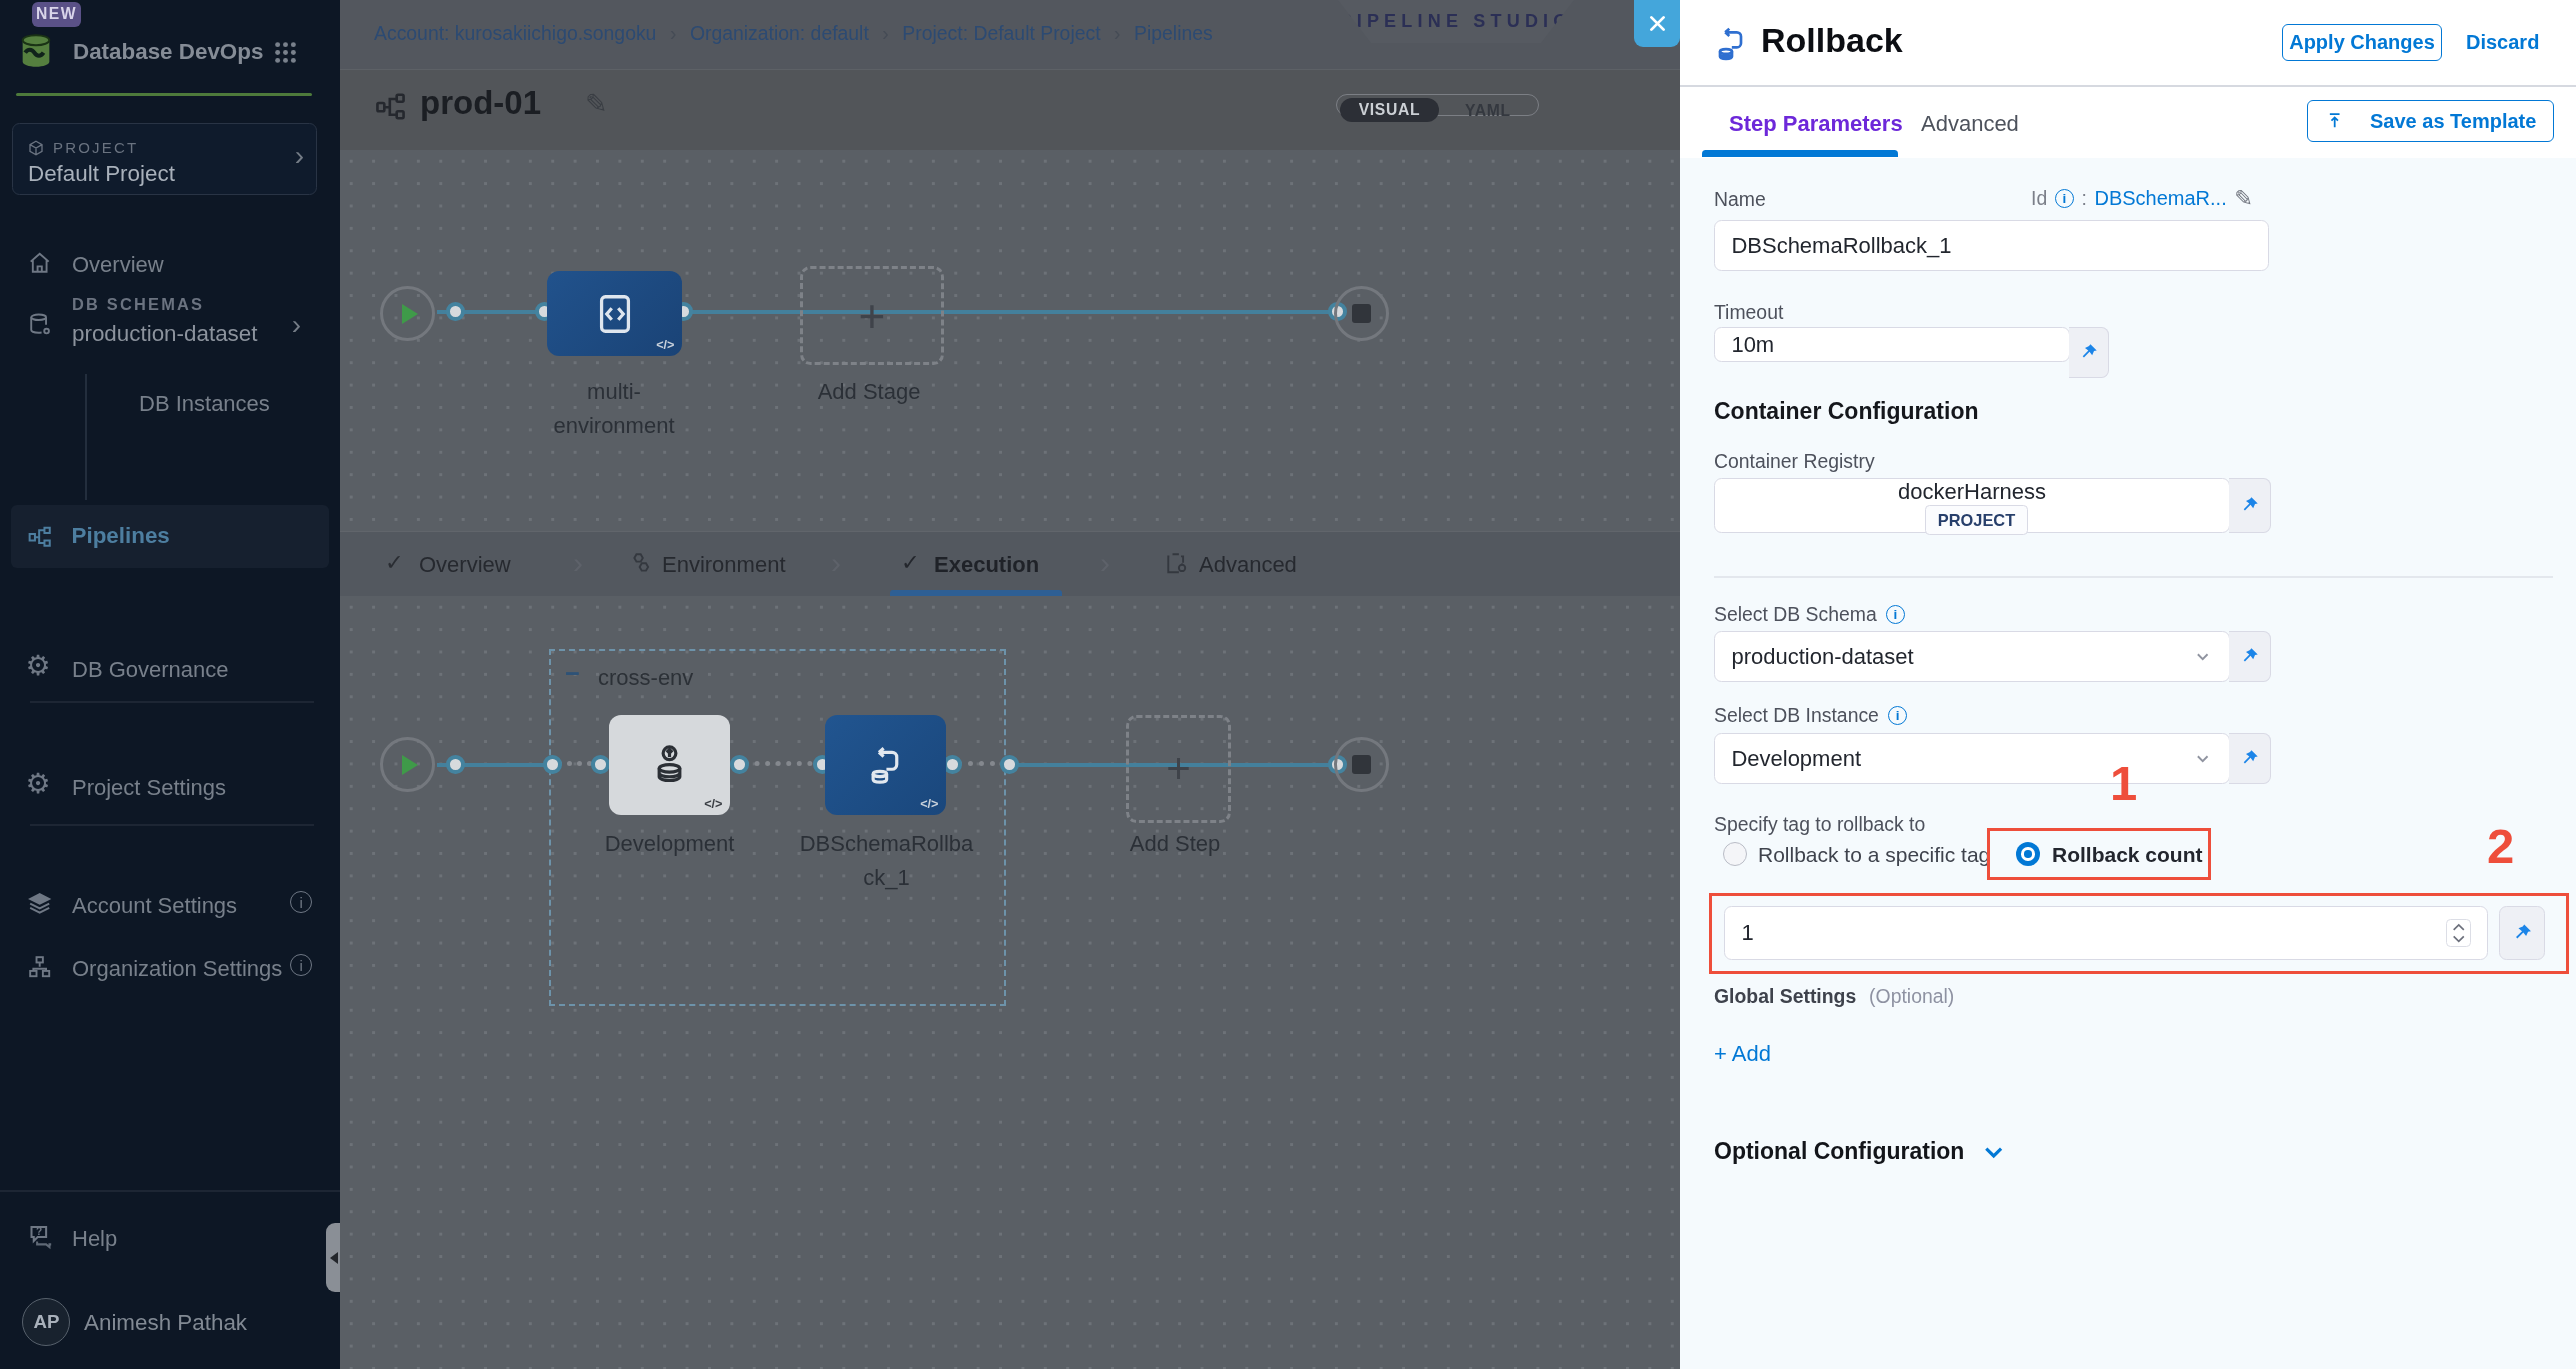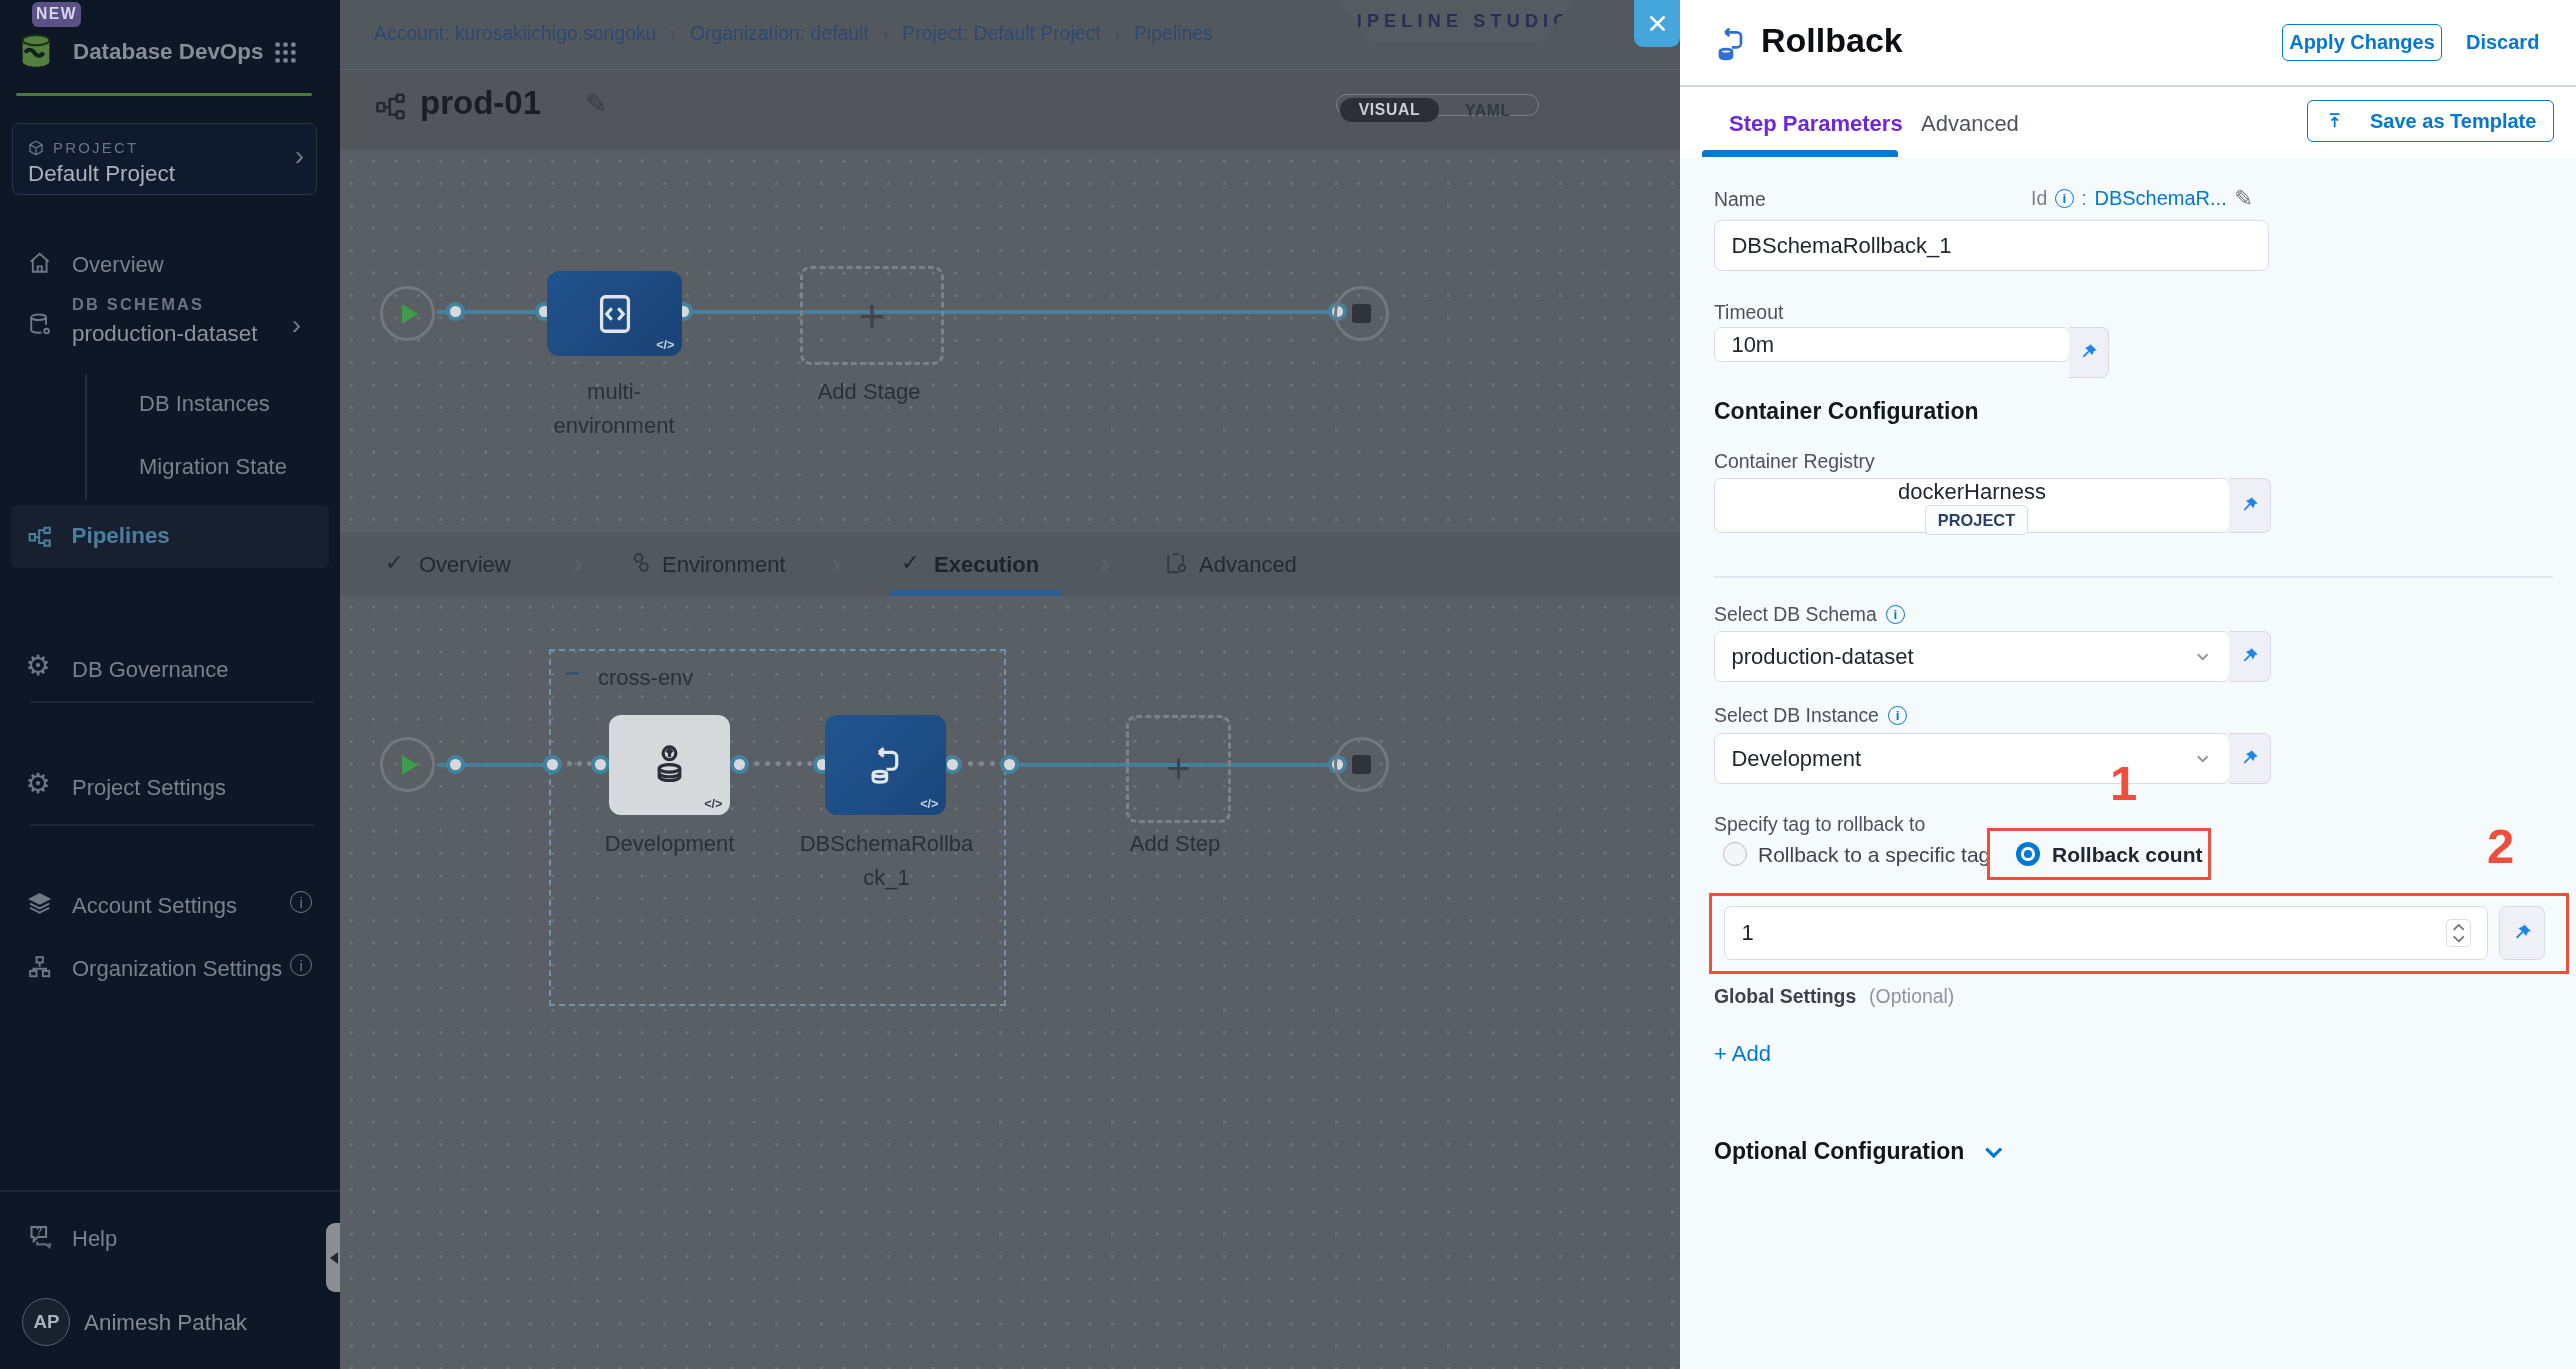--- a/index.html
+++ b/index.html
@@ -102,23 +102,20 @@
       <span class="abs caps" style="left:72px;top:1.5px;font-size:16.4px;color:#6b7380;font-weight:bold;">DB SCHEMAS</span>
       <span class="abs" style="left:72px;top:28px;font-size:22.4px;color:#8c939d;">production-dataset</span>
       <span class="abs" style="right:39px;top:18px;font-size:28px;color:#747c86;line-height:1;">›</span>
     </div>
 
     <div class="abs" style="left:85px;top:374px;width:1.5px;height:126px;background:#232e3d;"></div>
 
     <div class="abs" style="left:0;top:383px;width:340px;height:42px;">
       <span class="abs side-label" style="left:139px;top:7.5px;">DB Instances</span>
     </div>
-    <div class="abs" style="left:0;top:446px;width:340px;height:42px;">
-      <span class="abs side-label" style="left:139px;top:7.5px;">Migration State</span>
-    </div>
 
     <div class="abs" style="left:10.5px;top:505px;width:318px;height:63px;background:#16202f;border-radius:6px;">
       <span class="abs side-icon" style="left:16.4px;top:19.4px;color:#4d7ea0;">
         <svg width="25.4" height="25.4" viewBox="0 0 24 24" stroke="#4d7ea0" stroke-width="1.9" fill="none">
             <path d="M2.5 9.5h5v6h-5z M16.5 3.5h5v5h-5z M16.5 15.5h5v5h-5z M7.5 12.5h4V6h5 M11.5 12.5v5.5h5"></path>
           </svg>
       </span>
       <span class="abs" style="left:61px;top:18px;font-size:22.4px;font-weight:bold;color:#4d7ea0;">Pipelines</span>
     </div>
 

